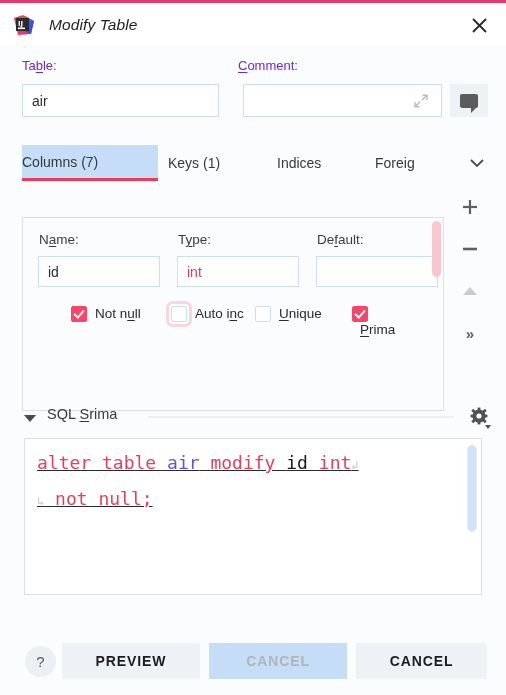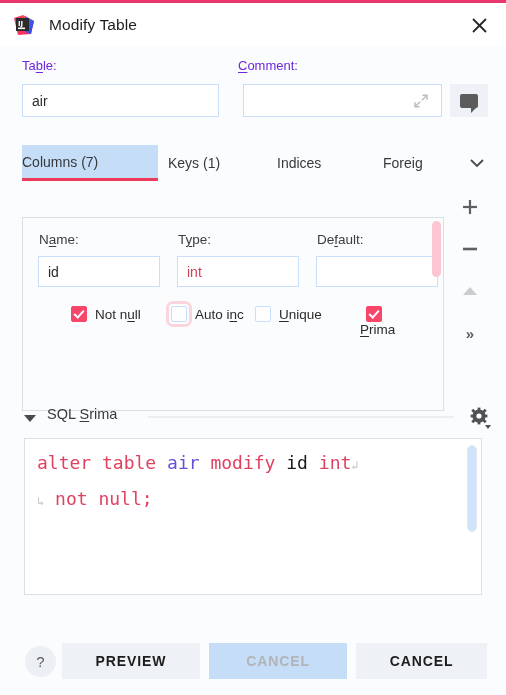--- a/index.html
+++ b/index.html
@@ -40,20 +40,21 @@
     width: 22px; height: 22px;
     margin-left: 13px;
     position: relative;
     flex: 0 0 auto;
   }
   .title-text {
     margin-left: 14px;
     font-size: 15.5px;
     color: #1f1f1f;
     letter-spacing: 0.1px;
+    font-style: italic;
   }
   .close-btn {
     position: absolute;
     right: 14px;
     top: 9px;
     width: 26px; height: 26px;
     display: flex;
     align-items: center;
     justify-content: center;
     cursor: pointer;
@@ -206,21 +207,20 @@
     background: #fbc6d2;
     border-radius: 5px;
   }
 
   
   .cbrow { position: absolute; top: 88px; left: 0; width: 422px; height: 34px; }
   .cbwrap {
     position: absolute;
     top: 0;
     display: flex;
-    align-items: center;
     cursor: pointer;
     white-space: nowrap;
   }
   .cbox {
     width: 16px; height: 16px;
     box-sizing: border-box;
     border-radius: 2px;
     flex: 0 0 auto;
     position: relative;
   }
@@ -299,20 +299,21 @@
 
   
   .sql-editor {
     position: absolute;
     top: 392px; left: 24px;
     width: 458px; height: 157px;
     background: #ffffff;
     border: 1px solid #dcdfe3;
     box-sizing: border-box;
     overflow: hidden;
+    text-decoration: underline;
   }
   .code {
     font-family: "DejaVu Sans Mono", monospace;
     font-size: 18px;
     line-height: 34px;
     padding: 7px 0 0 12px;
     white-space: pre;
   }
   .kw { color: #e0415e; }
   .tbl { color: #6b4fd8; }
@@ -479,21 +480,21 @@
   <div class="tabs">
     <div class="tab active" style="left:22px; width:136px;">
       <span>Columns (7)</span>
     </div>
     <div class="tab" style="left:168px; width:100px;">
       <span>Keys (1)</span>
     </div>
     <div class="tab" style="left:277px; width:90px;">
       <span>Indices</span>
     </div>
-    <div class="tab" style="left:375px; width:70px; justify-content:flex-start;margin-left:8px;">
+    <div class="tab" style="left:375px; width:70px; justify-content:flex-start;">
       <span>Foreig</span>
     </div>
     <span class="tab-chevron">
       <svg width="22" height="20" viewBox="0 0 22 20">
         <path d="M5 7 L11 13 L17 7" fill="none" stroke="#4a4a4a" stroke-width="1.8"></path>
       </svg>
     </span>
   </div>
 
   <div class="colpanel">

